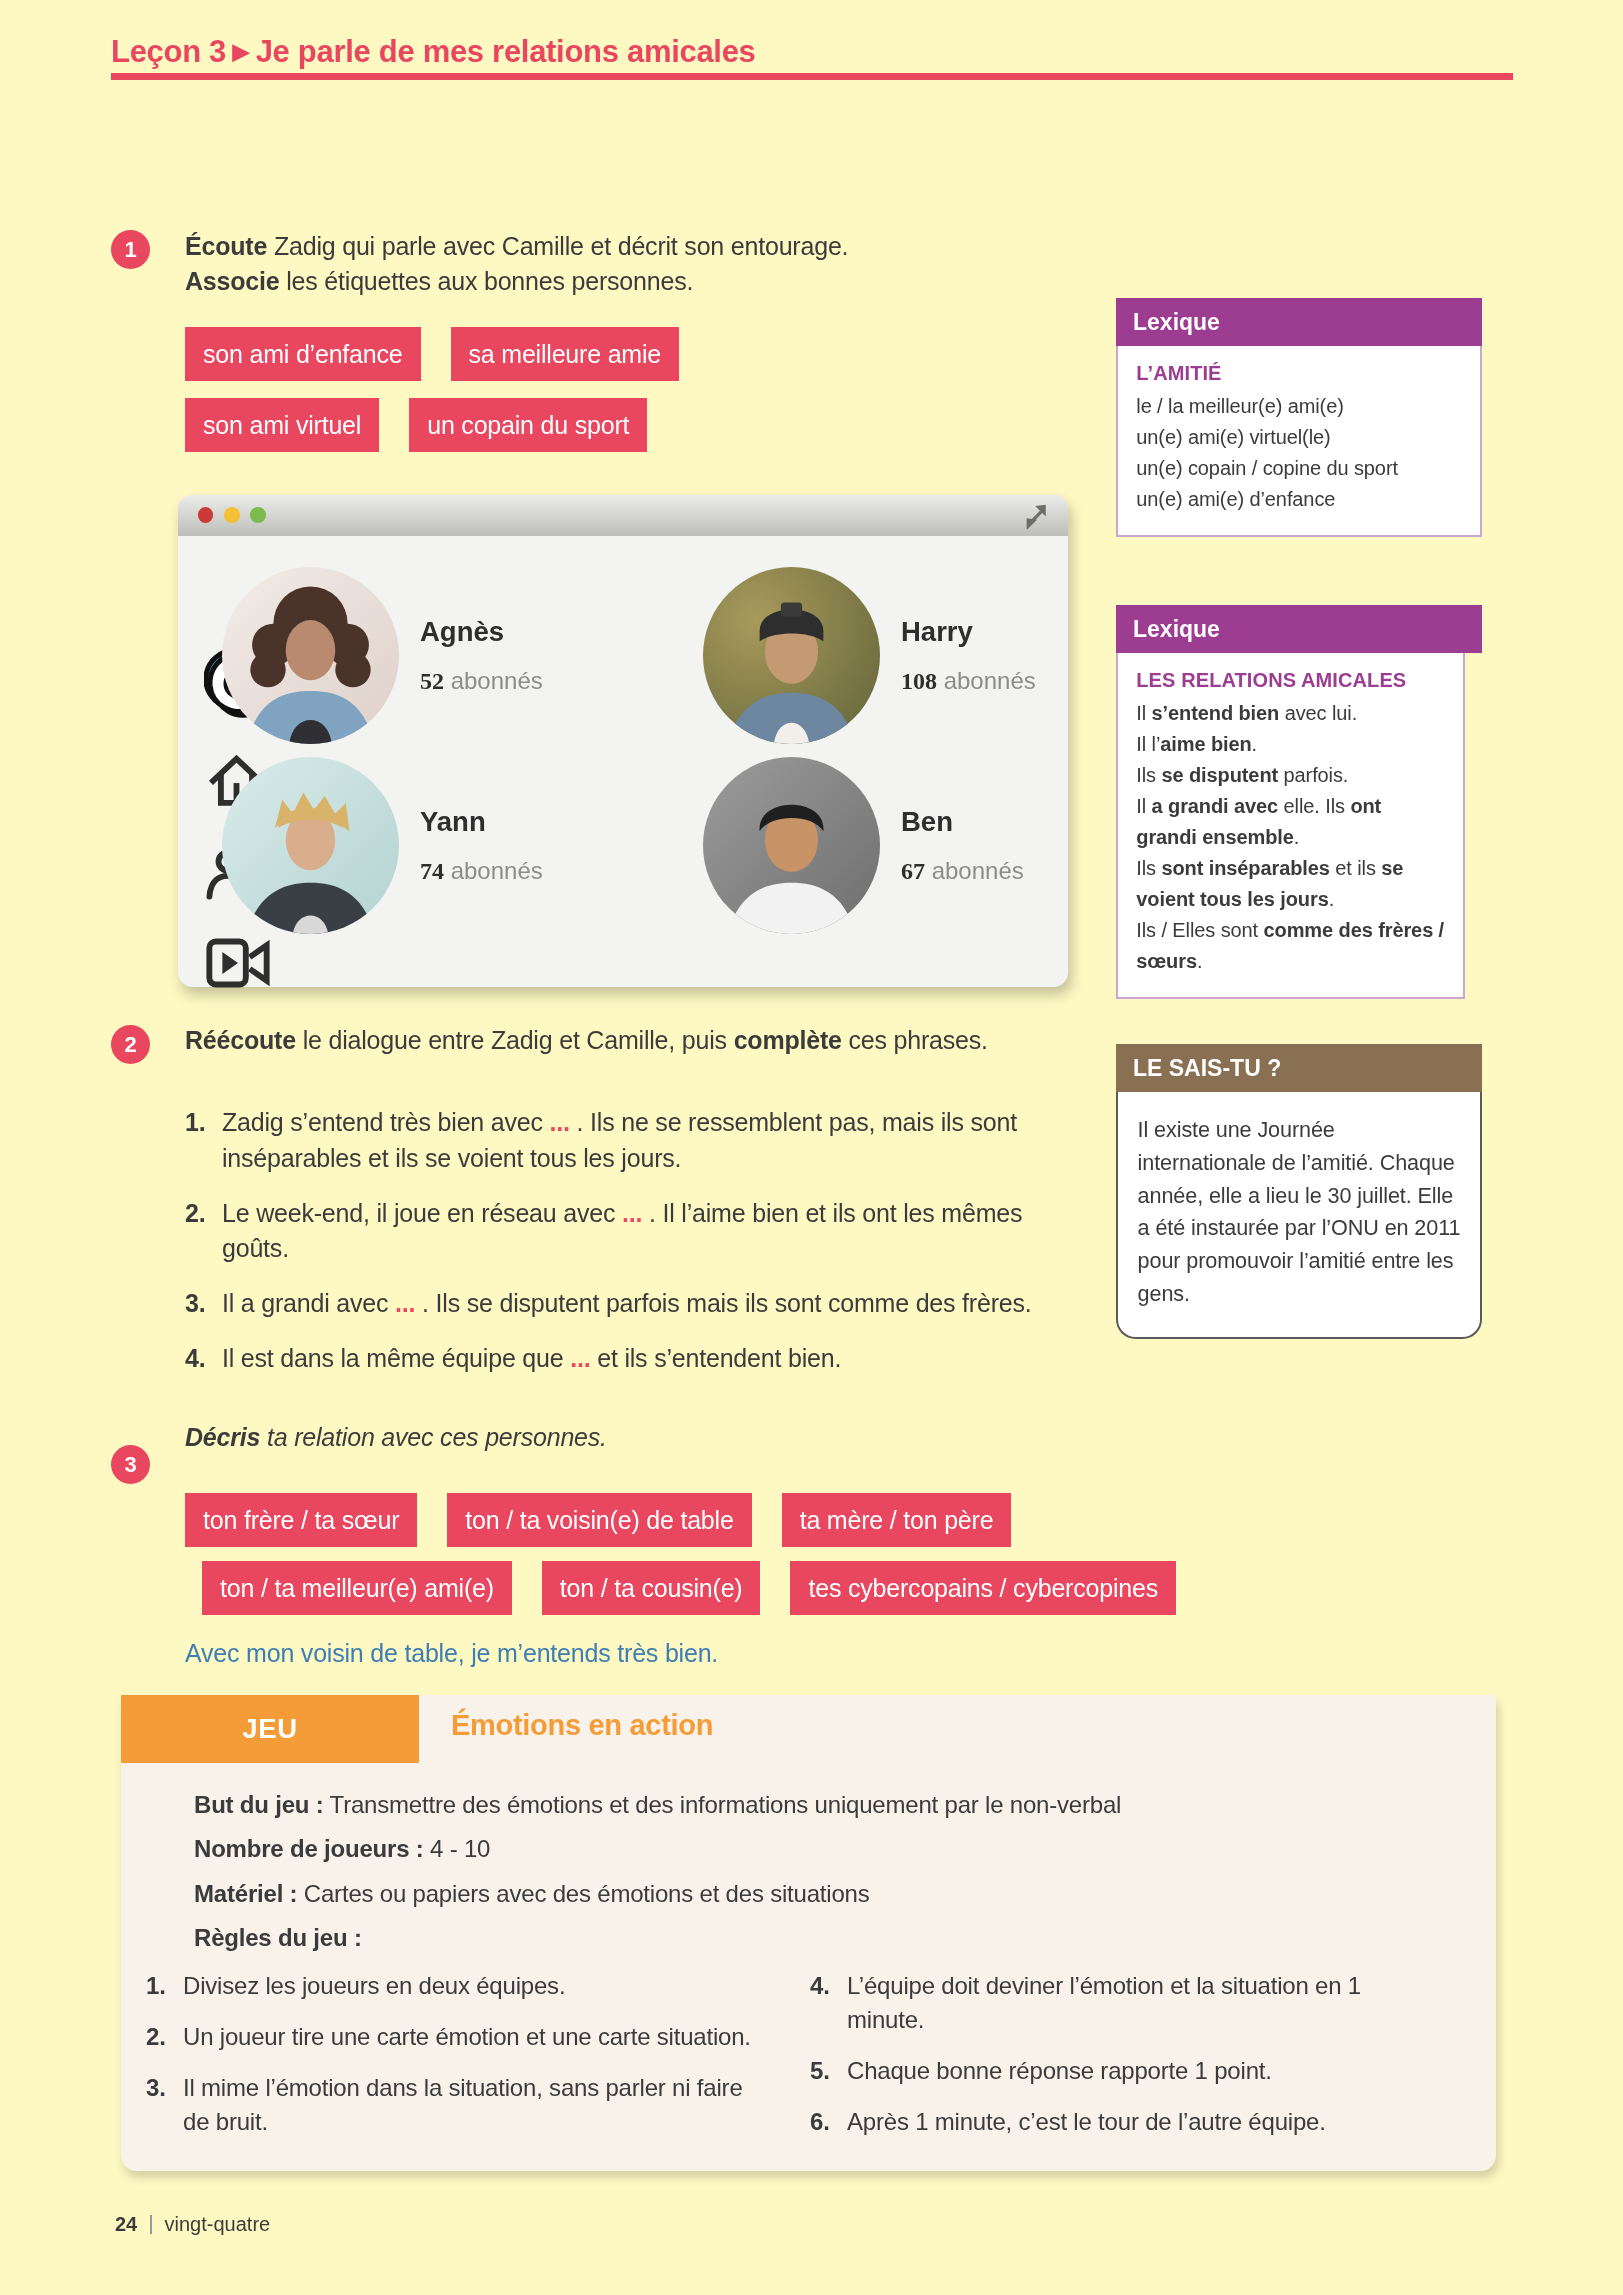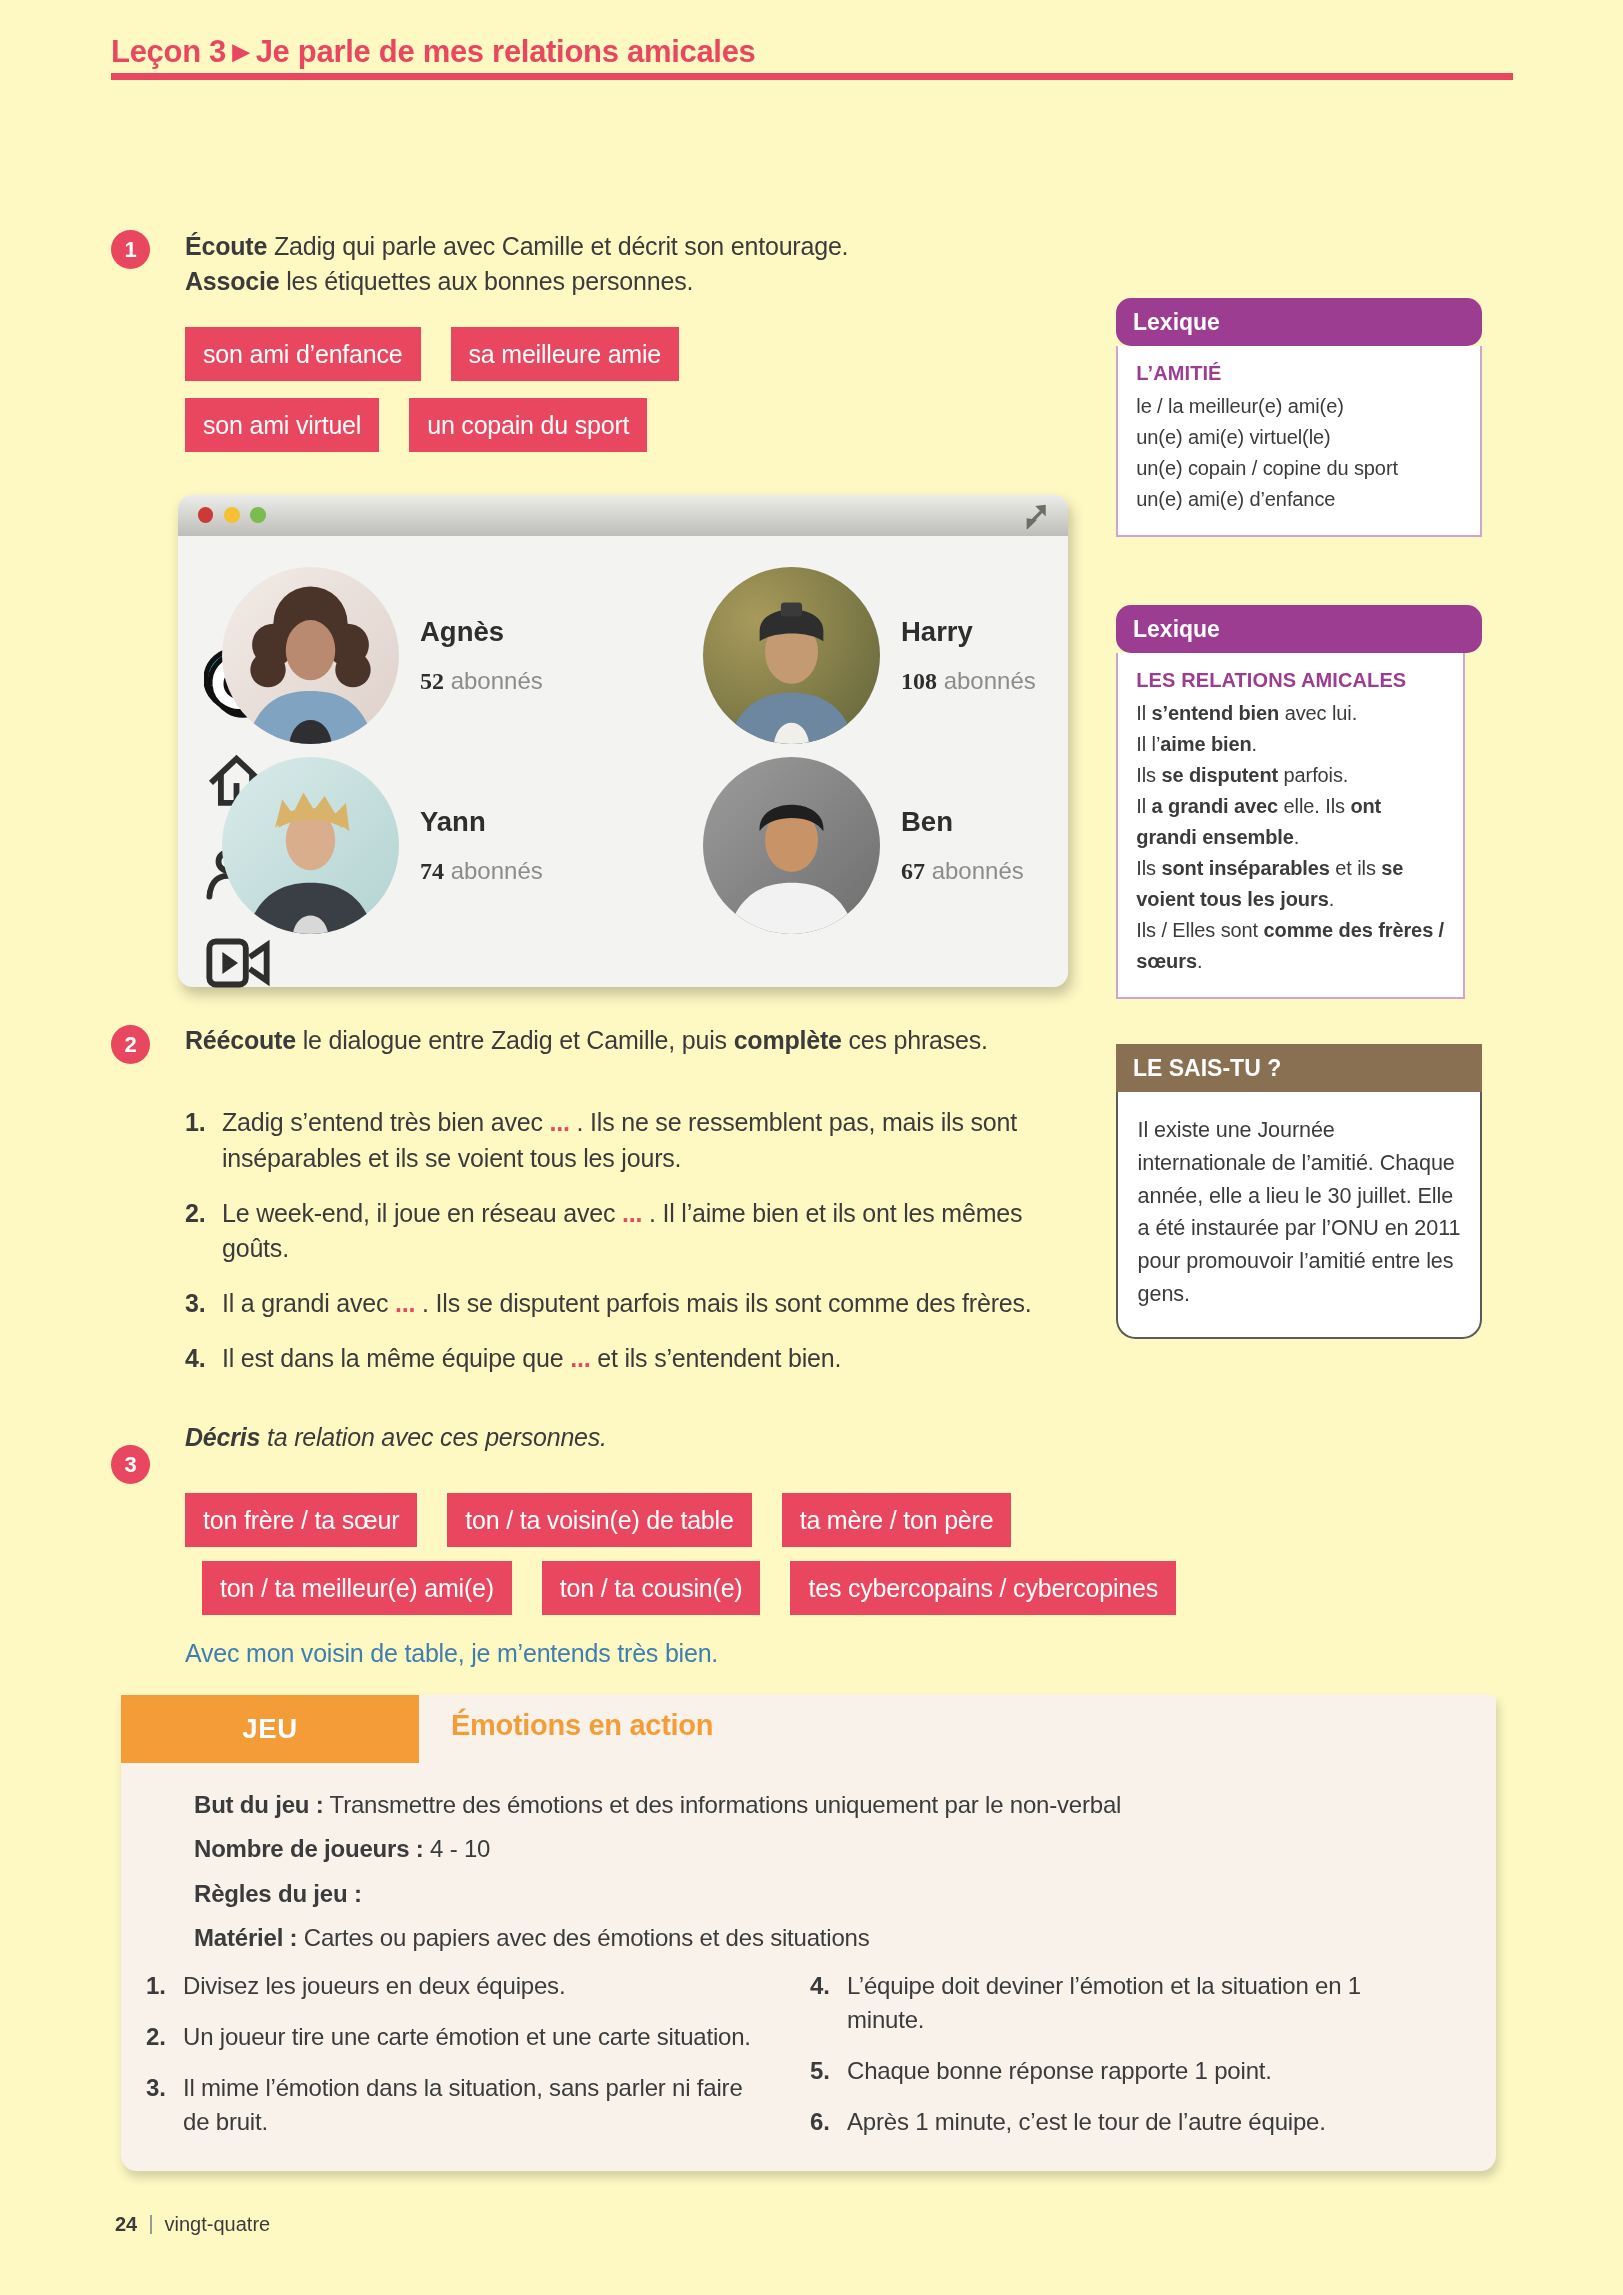--- a/index.html
+++ b/index.html
@@ -21,21 +21,21 @@
 
   
   .tag-row{position:absolute;display:flex;gap:30px;}
   .tag{background:#e8475f;color:#fff;font-size:25px;height:54px;display:inline-flex;
        align-items:center;justify-content:center;padding:0 18px;letter-spacing:-0.2px;white-space:nowrap;}
 
   
   .side-box{position:absolute;left:1116px;width:366px;}
   .side-box .hdr{height:48px;display:flex;align-items:center;padding-left:17px;
                  color:#fff;font-weight:bold;font-size:23px;}
-  .lexique .hdr{background:#9c3d92;border-radius:15px;}
+  .lexique .hdr{background:#9c3d92;}
   .lexique .bdy{background:#fff;border:2.6px solid #cda6cf;border-top:none;padding:15.7px 18.3px 19.6px 18.3px;}
   .lexique .topic{color:#9c3d92;font-weight:bold;font-size:20px;margin-bottom:6.5px;letter-spacing:0.1px;}
   .lexique .line{font-size:20px;line-height:1.55;letter-spacing:-0.1px;}
 
   .saistu .hdr{background:#8a7053;}
   .saistu .bdy{background:#fff;border:2px solid #5a5a5a;border-top:none;border-radius:0 0 19.6px 19.6px;
                padding:22px 19.6px 26px 19.6px;font-size:21.6px;line-height:1.52;letter-spacing:-0.1px;}
 
   
   .app-window{position:absolute;left:178px;top:495px;width:890px;height:492px;border-radius:14.4px;
@@ -331,22 +331,22 @@
   </div>
 
   <div class="example">Avec mon voisin de table, je m’entends très bien.</div>
 
   <div class="game">
     <div class="game-badge">JEU</div>
     <div class="game-title">Émotions en action</div>
     <div class="game-meta">
       <div><span class="b">But du jeu :</span><span> Transmettre des émotions et des informations uniquement par le non-verbal</span></div>
       <div><span class="b">Nombre de joueurs :</span><span> 4 - 10</span></div>
+      <div><span class="b">Matériel :</span><span> Cartes ou papiers avec des émotions et des situations</span></div>
       <div><span class="b">Règles du jeu :</span></div>
-      <div><span class="b">Matériel :</span><span> Cartes ou papiers avec des émotions et des situations</span></div>
     </div>
     <div class="rules-cols">
       <div class="rule-col">
         <div class="rule">
           <span class="no">1.</span>
           <span class="t">Divisez les joueurs en deux équipes.</span>
         </div>
         <div class="rule">
           <span class="no">2.</span>
           <span class="t">Un joueur tire une carte émotion et une carte situation.</span>

